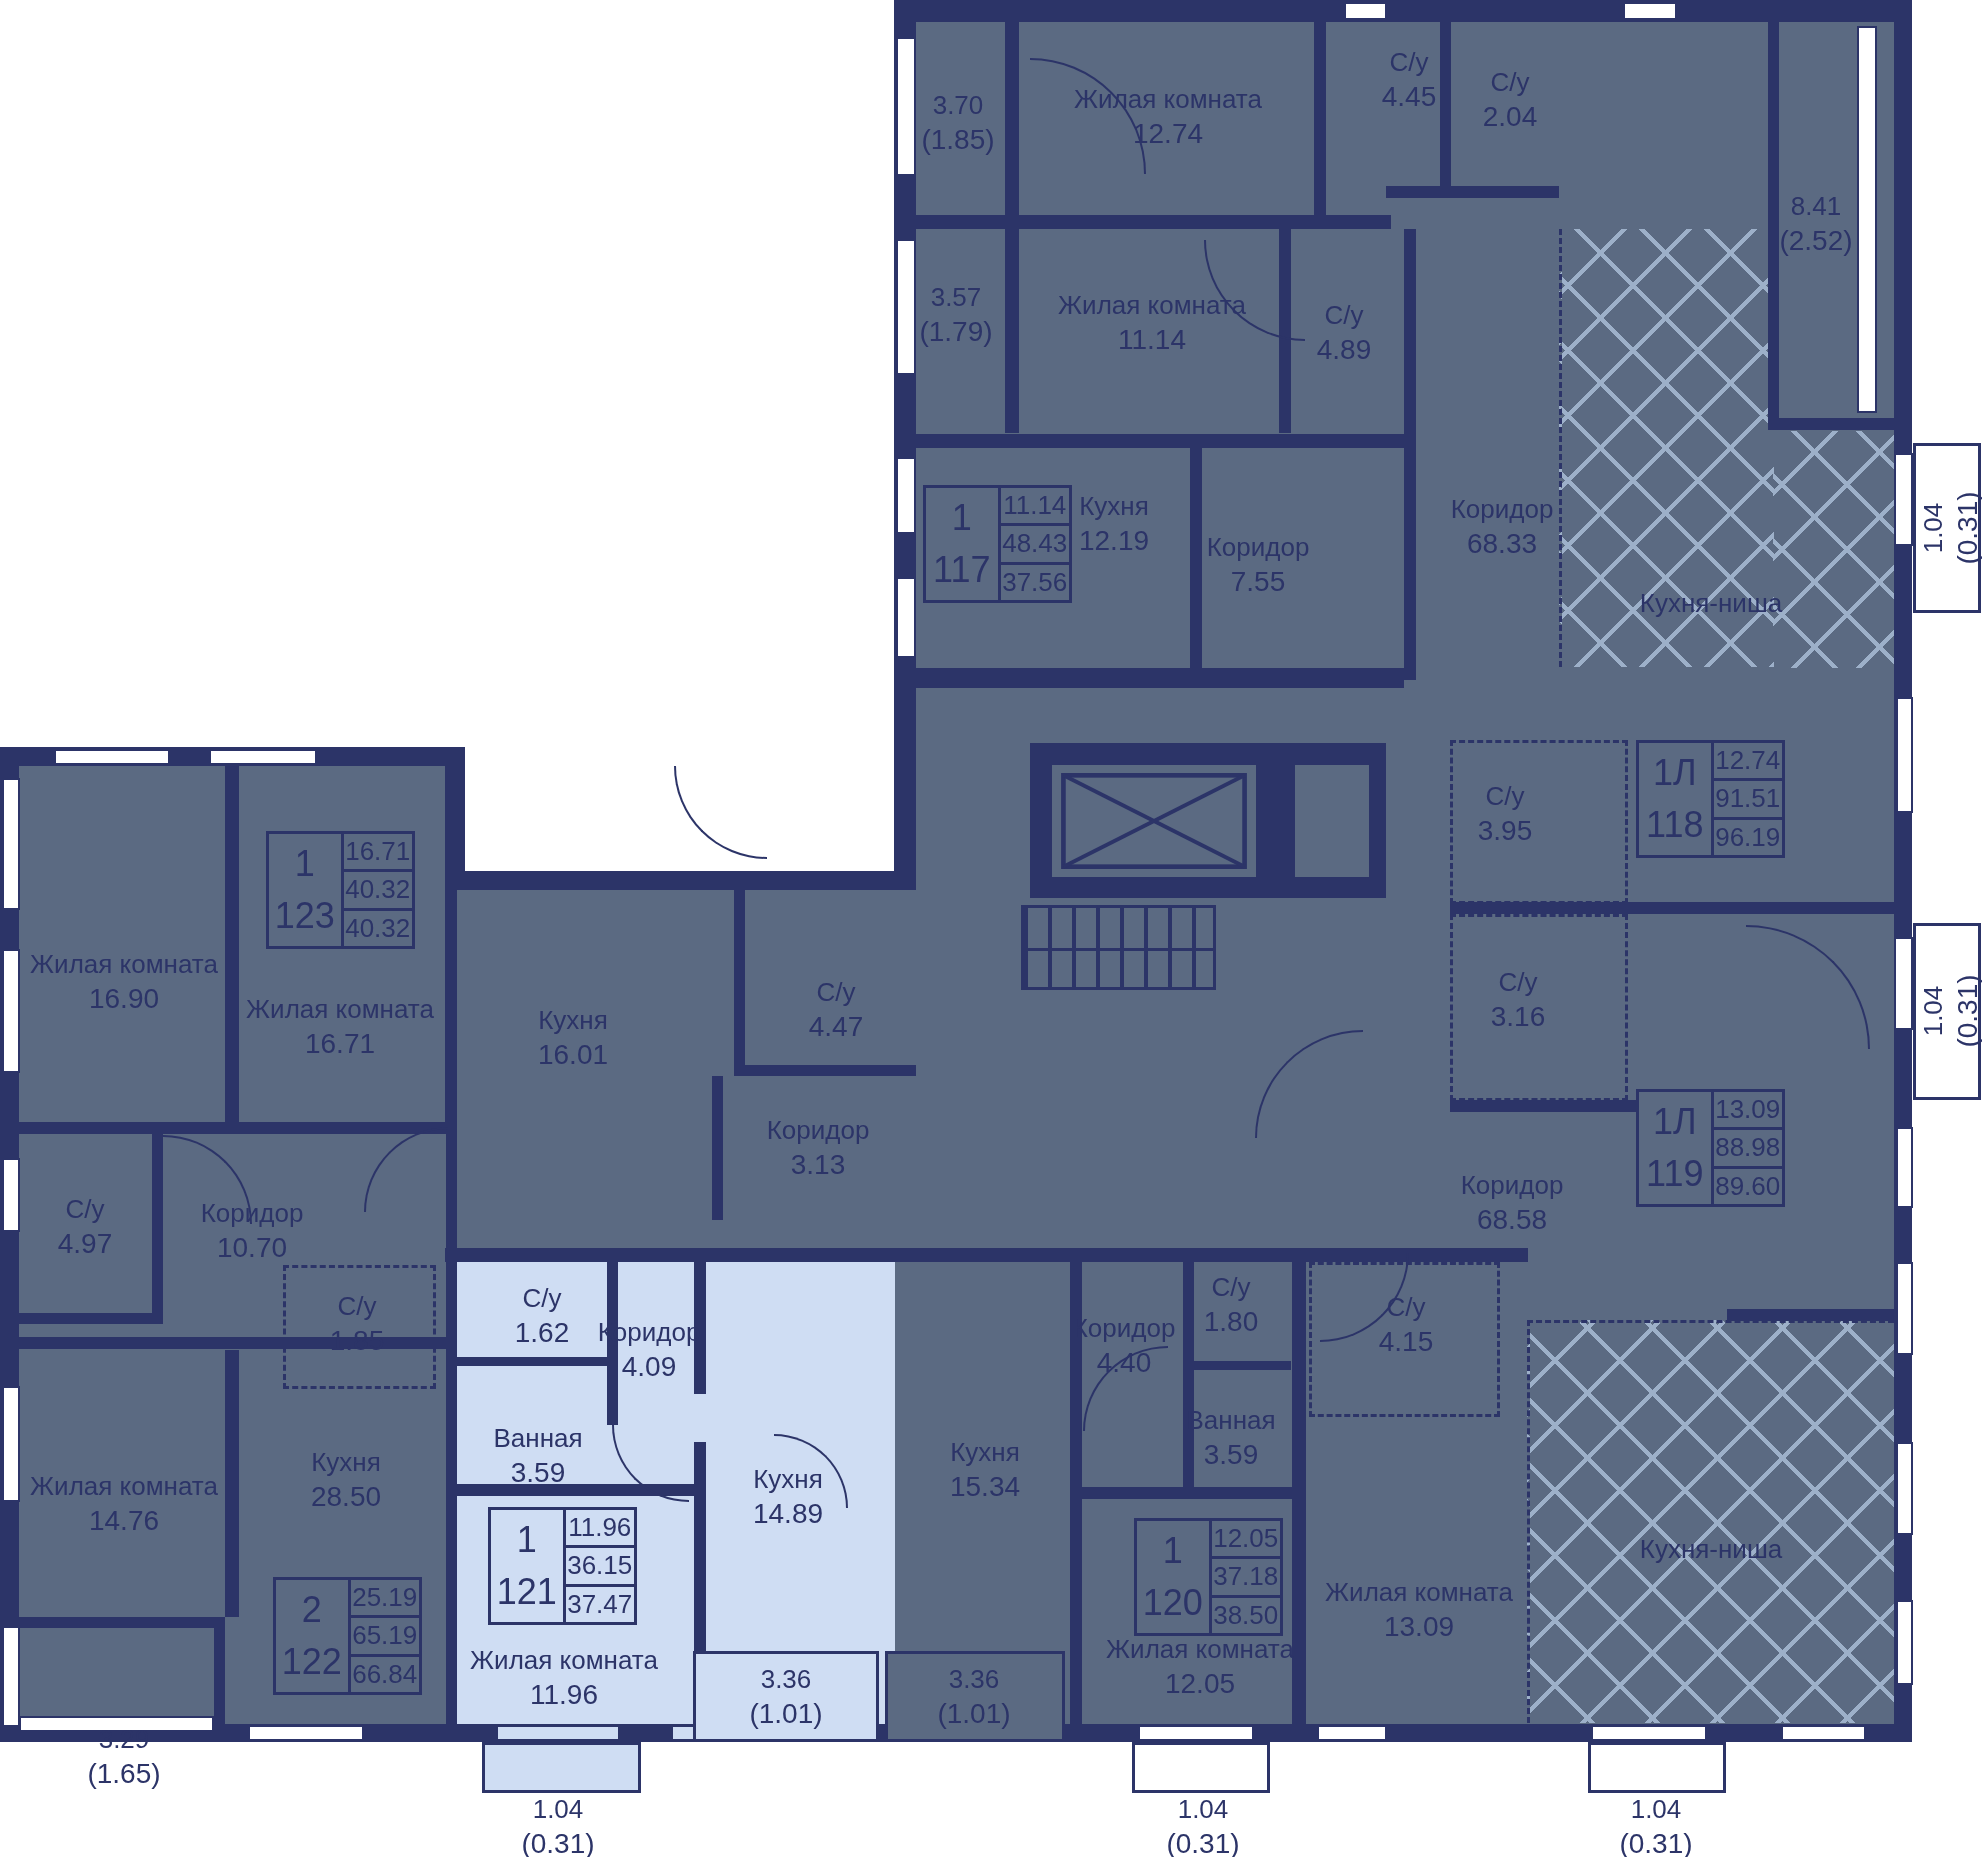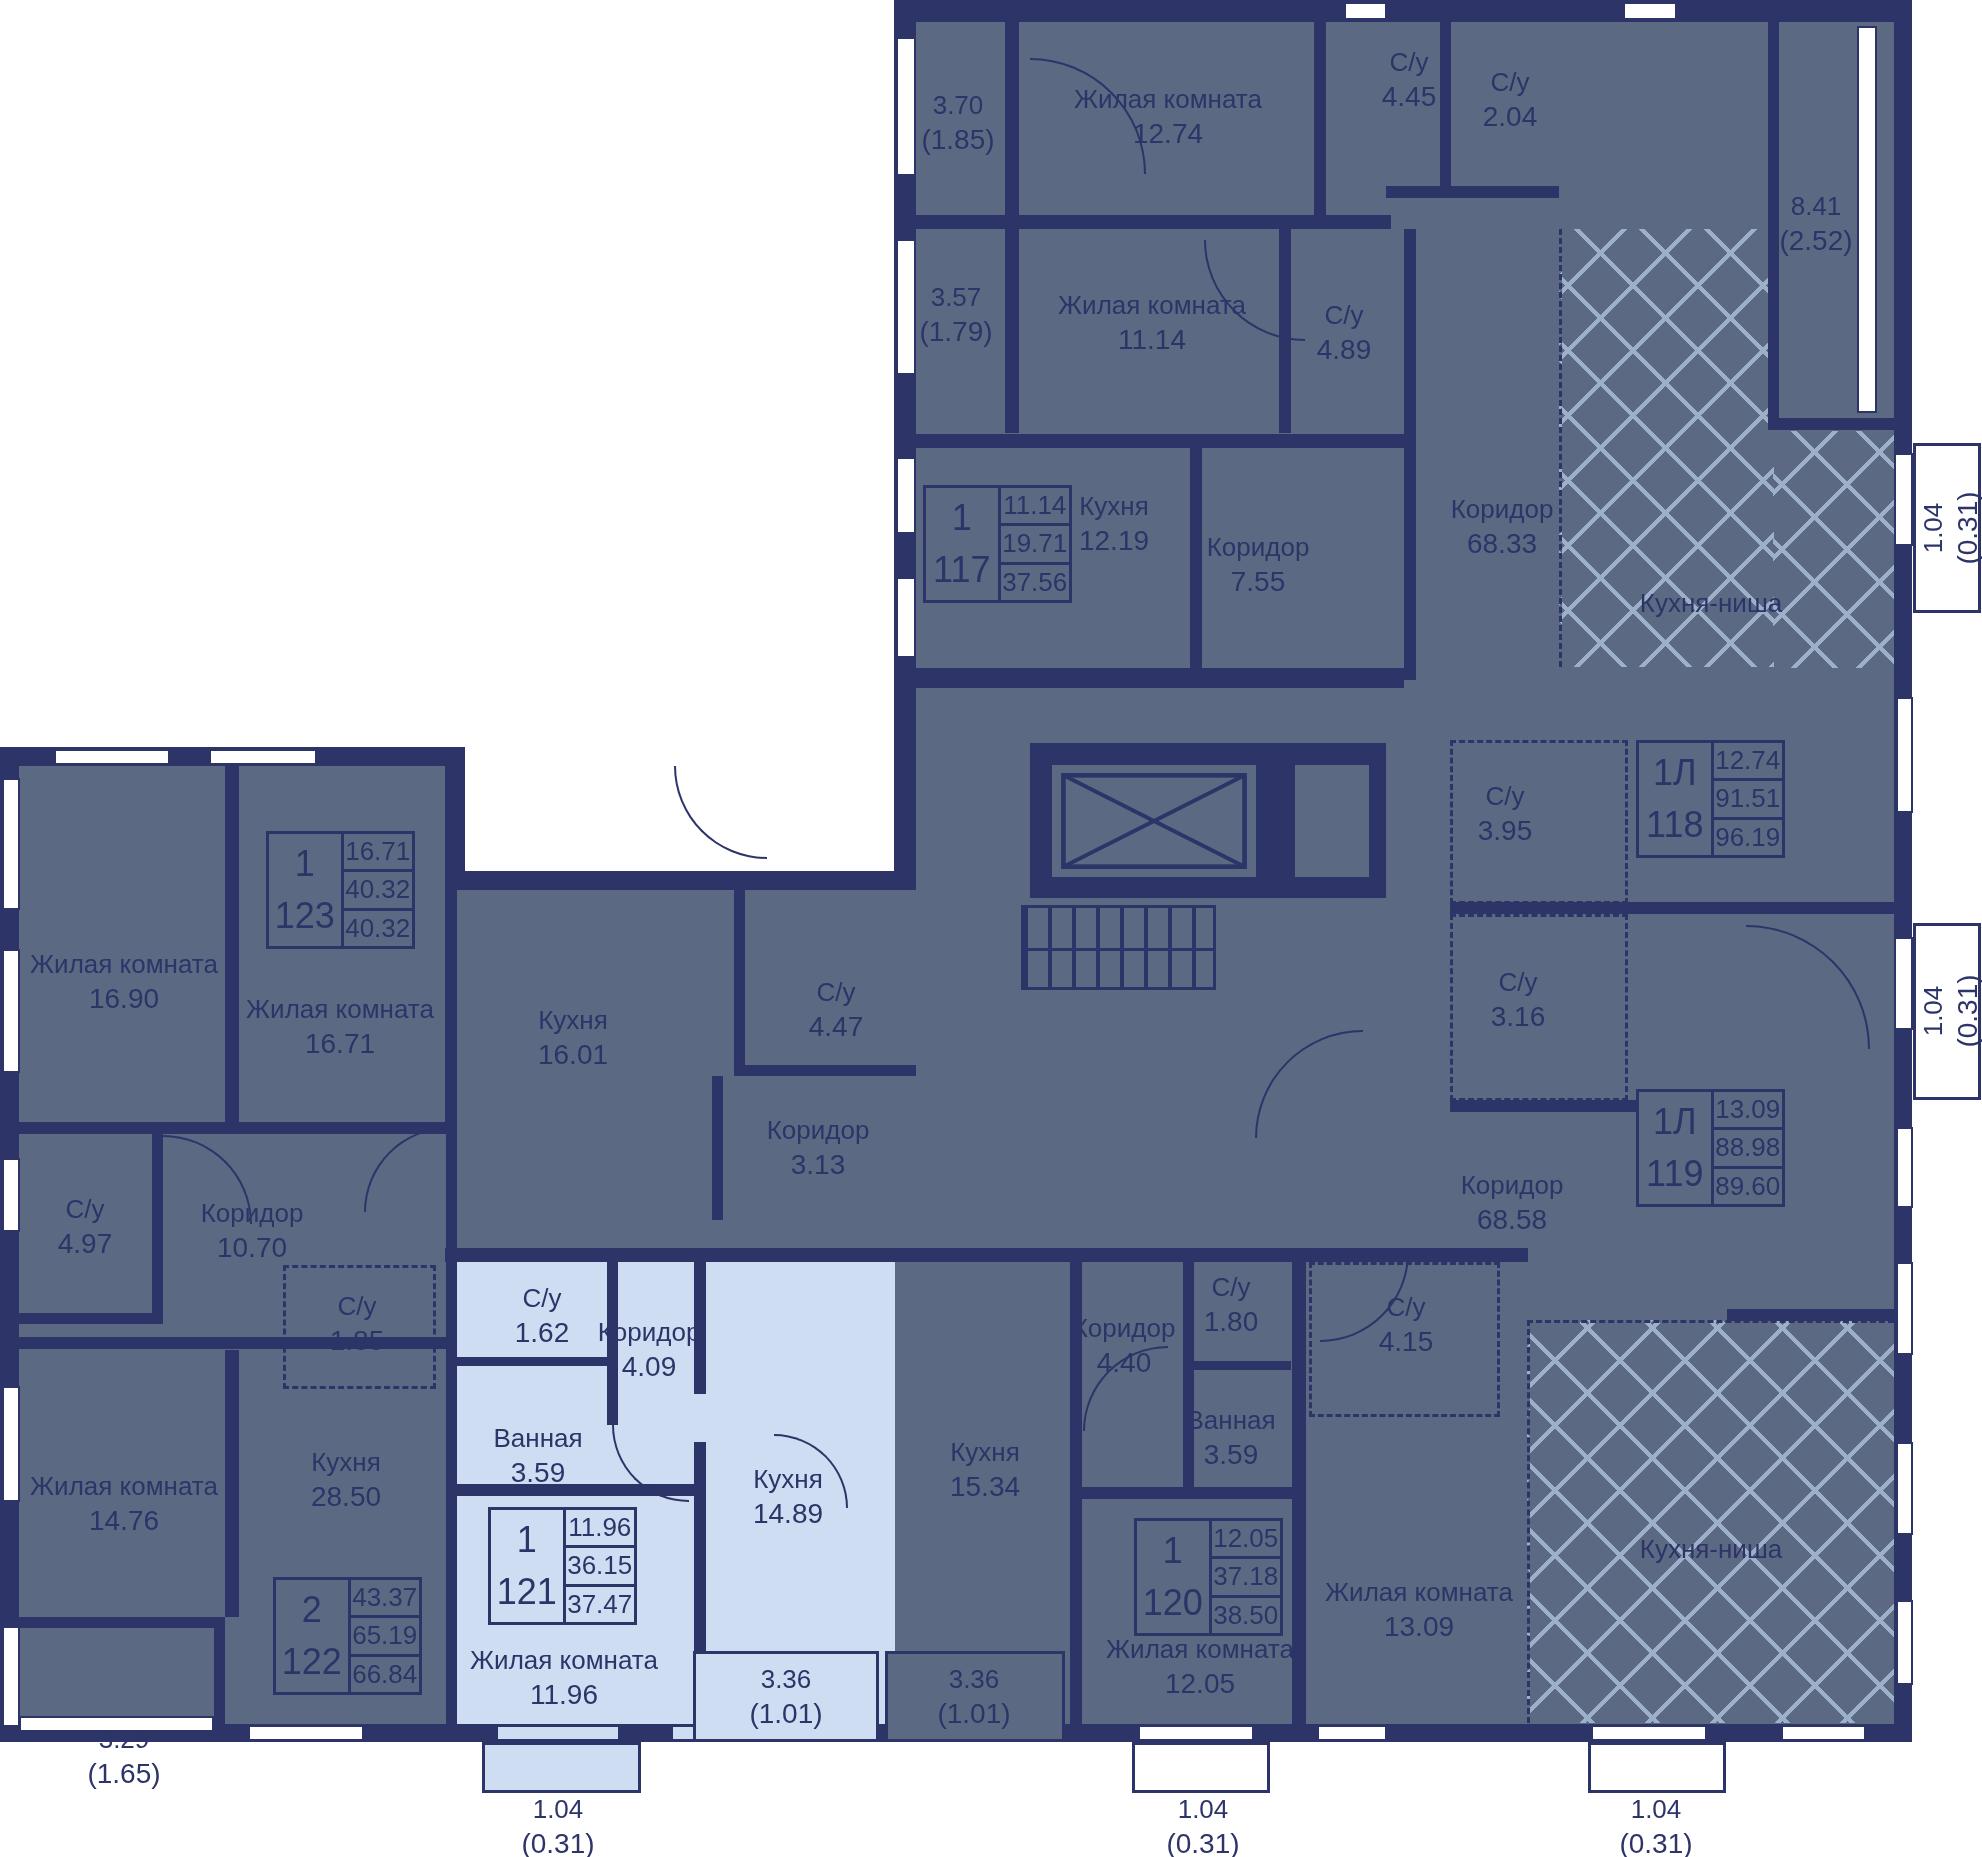--- a/index.html
+++ b/index.html
@@ -357,21 +357,21 @@
     <span class="ar">(0.31)</span>
   </div>
 
   <div class="card" style="left:923px;top:485px">
     <div class="cl">
       <span>1</span>
       <span>117</span>
     </div>
     <div class="cr">
       <span>11.14</span>
-      <span>19.71</span>
+      <span>48.43</span>
       <span>37.56</span>
     </div>
   </div>
   <div class="card" style="left:1636px;top:740px">
     <div class="cl">
       <span>1Л</span>
       <span>118</span>
     </div>
     <div class="cr">
       <span>12.74</span>
@@ -400,21 +400,21 @@
       <span>40.32</span>
       <span>40.32</span>
     </div>
   </div>
   <div class="card" style="left:273px;top:1577px">
     <div class="cl">
       <span>2</span>
       <span>122</span>
     </div>
     <div class="cr">
-      <span>43.37</span>
+      <span>25.19</span>
       <span>65.19</span>
       <span>66.84</span>
     </div>
   </div>
   <div class="card" style="left:488px;top:1507px">
     <div class="cl">
       <span>1</span>
       <span>121</span>
     </div>
     <div class="cr">

